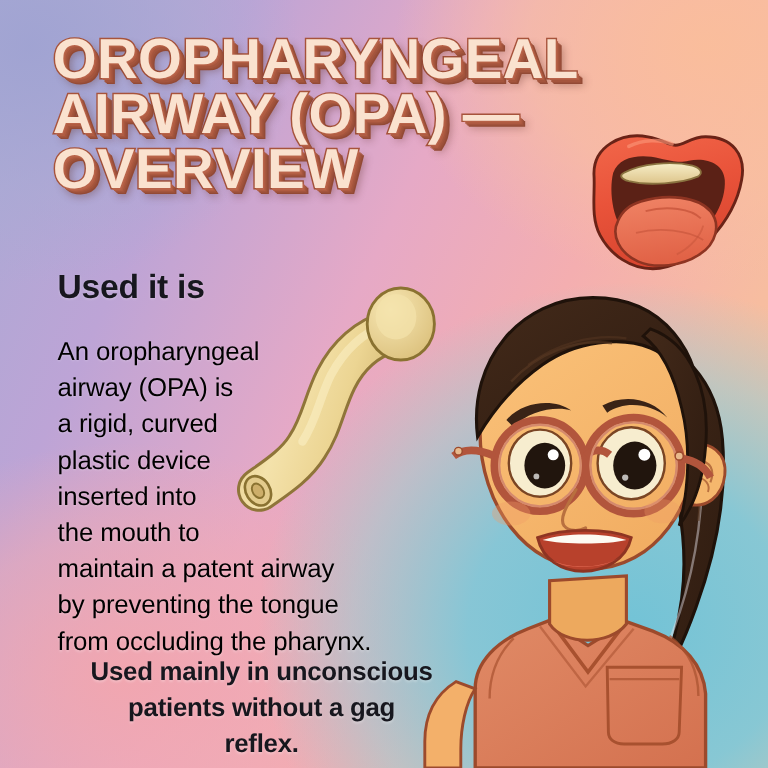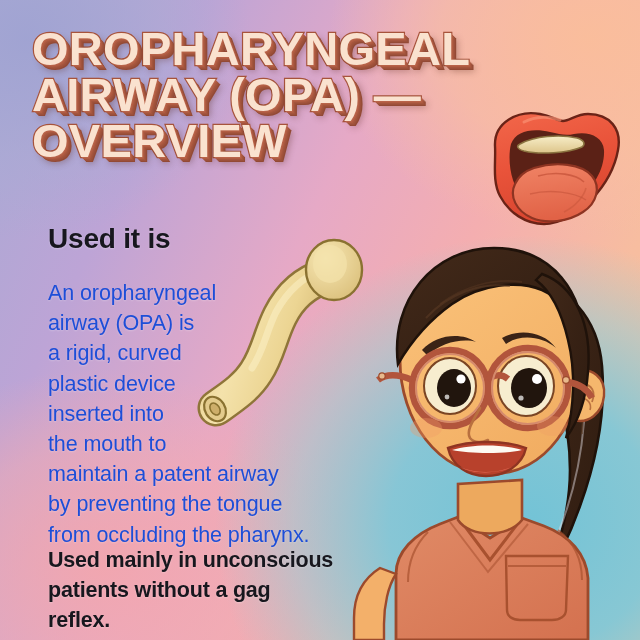--- a/index.html
+++ b/index.html
@@ -21,50 +21,51 @@
   }
   .bg-pink{
     background:radial-gradient(ellipse 52% 40% at 16% 88%, rgba(244,166,172,.88) 0%, rgba(244,170,176,.5) 45%, rgba(244,170,176,0) 76%);
   }
   .bg-lav{
     background:radial-gradient(ellipse 45% 40% at 4% 6%, rgba(160,163,210,.95) 0%, rgba(168,170,212,.5) 48%, rgba(168,170,212,0) 78%);
   }
 
   
   .title{
-    position:absolute;left:32px;top:26px;width:520px;
+    position:absolute;left:44px;top:26px;width:520px;
     font-size:47px;font-weight:700;line-height:.98;letter-spacing:.3px;
     font-family:"Liberation Sans","DejaVu Sans",sans-serif;
     color:#fae2cf;
     -webkit-text-stroke:2.4px #a8543c;
     paint-order:stroke fill;
     text-shadow:
       1px 1px 0 #b9644a, 2px 2px 0 #b05c42, 3px 3px 0 #a4553d,
       4px 4px 0 #9c503a, 5px 5px 0 #934a35, 6px 6px 7px rgba(90,40,28,.42);
     white-space:pre-line;
     text-transform:uppercase;
   }
 
   
   .heading{
     position:absolute;left:48px;top:223px;
     font-size:28px;font-weight:700;color:#17171e;letter-spacing:-.2px;
     text-shadow:0 1px 2px rgba(255,255,255,.30);
   }
   .para{
     position:absolute;left:48px;top:278px;width:330px;
-    font-size:21.5px;line-height:30.2px;color:#1d4ed8;font-weight:400;
+    font-size:21.5px;line-height:30.2px;color:#000000;font-weight:400;
     white-space:pre-line;letter-spacing:-.1px;
     text-shadow:0 1px 2px rgba(255,255,255,.25);
   }
   .para-bold{
     position:absolute;left:48px;top:545px;width:340px;
     font-size:21.5px;line-height:30.2px;color:#17171e;font-weight:700;
     white-space:pre-line;letter-spacing:-.2px;
     text-shadow:0 1px 2px rgba(255,255,255,.25);
+    text-align:center;
   }
 
   .art{position:absolute;pointer-events:none;}
   #mouth-art{left:464px;top:100px;width:176px;height:132px;}
   #opa-art{left:186px;top:232px;width:186px;height:200px;}
   #nurse-art{left:330px;top:222px;width:310px;height:418px;}
 </style>
 </head>
 <body>
 

